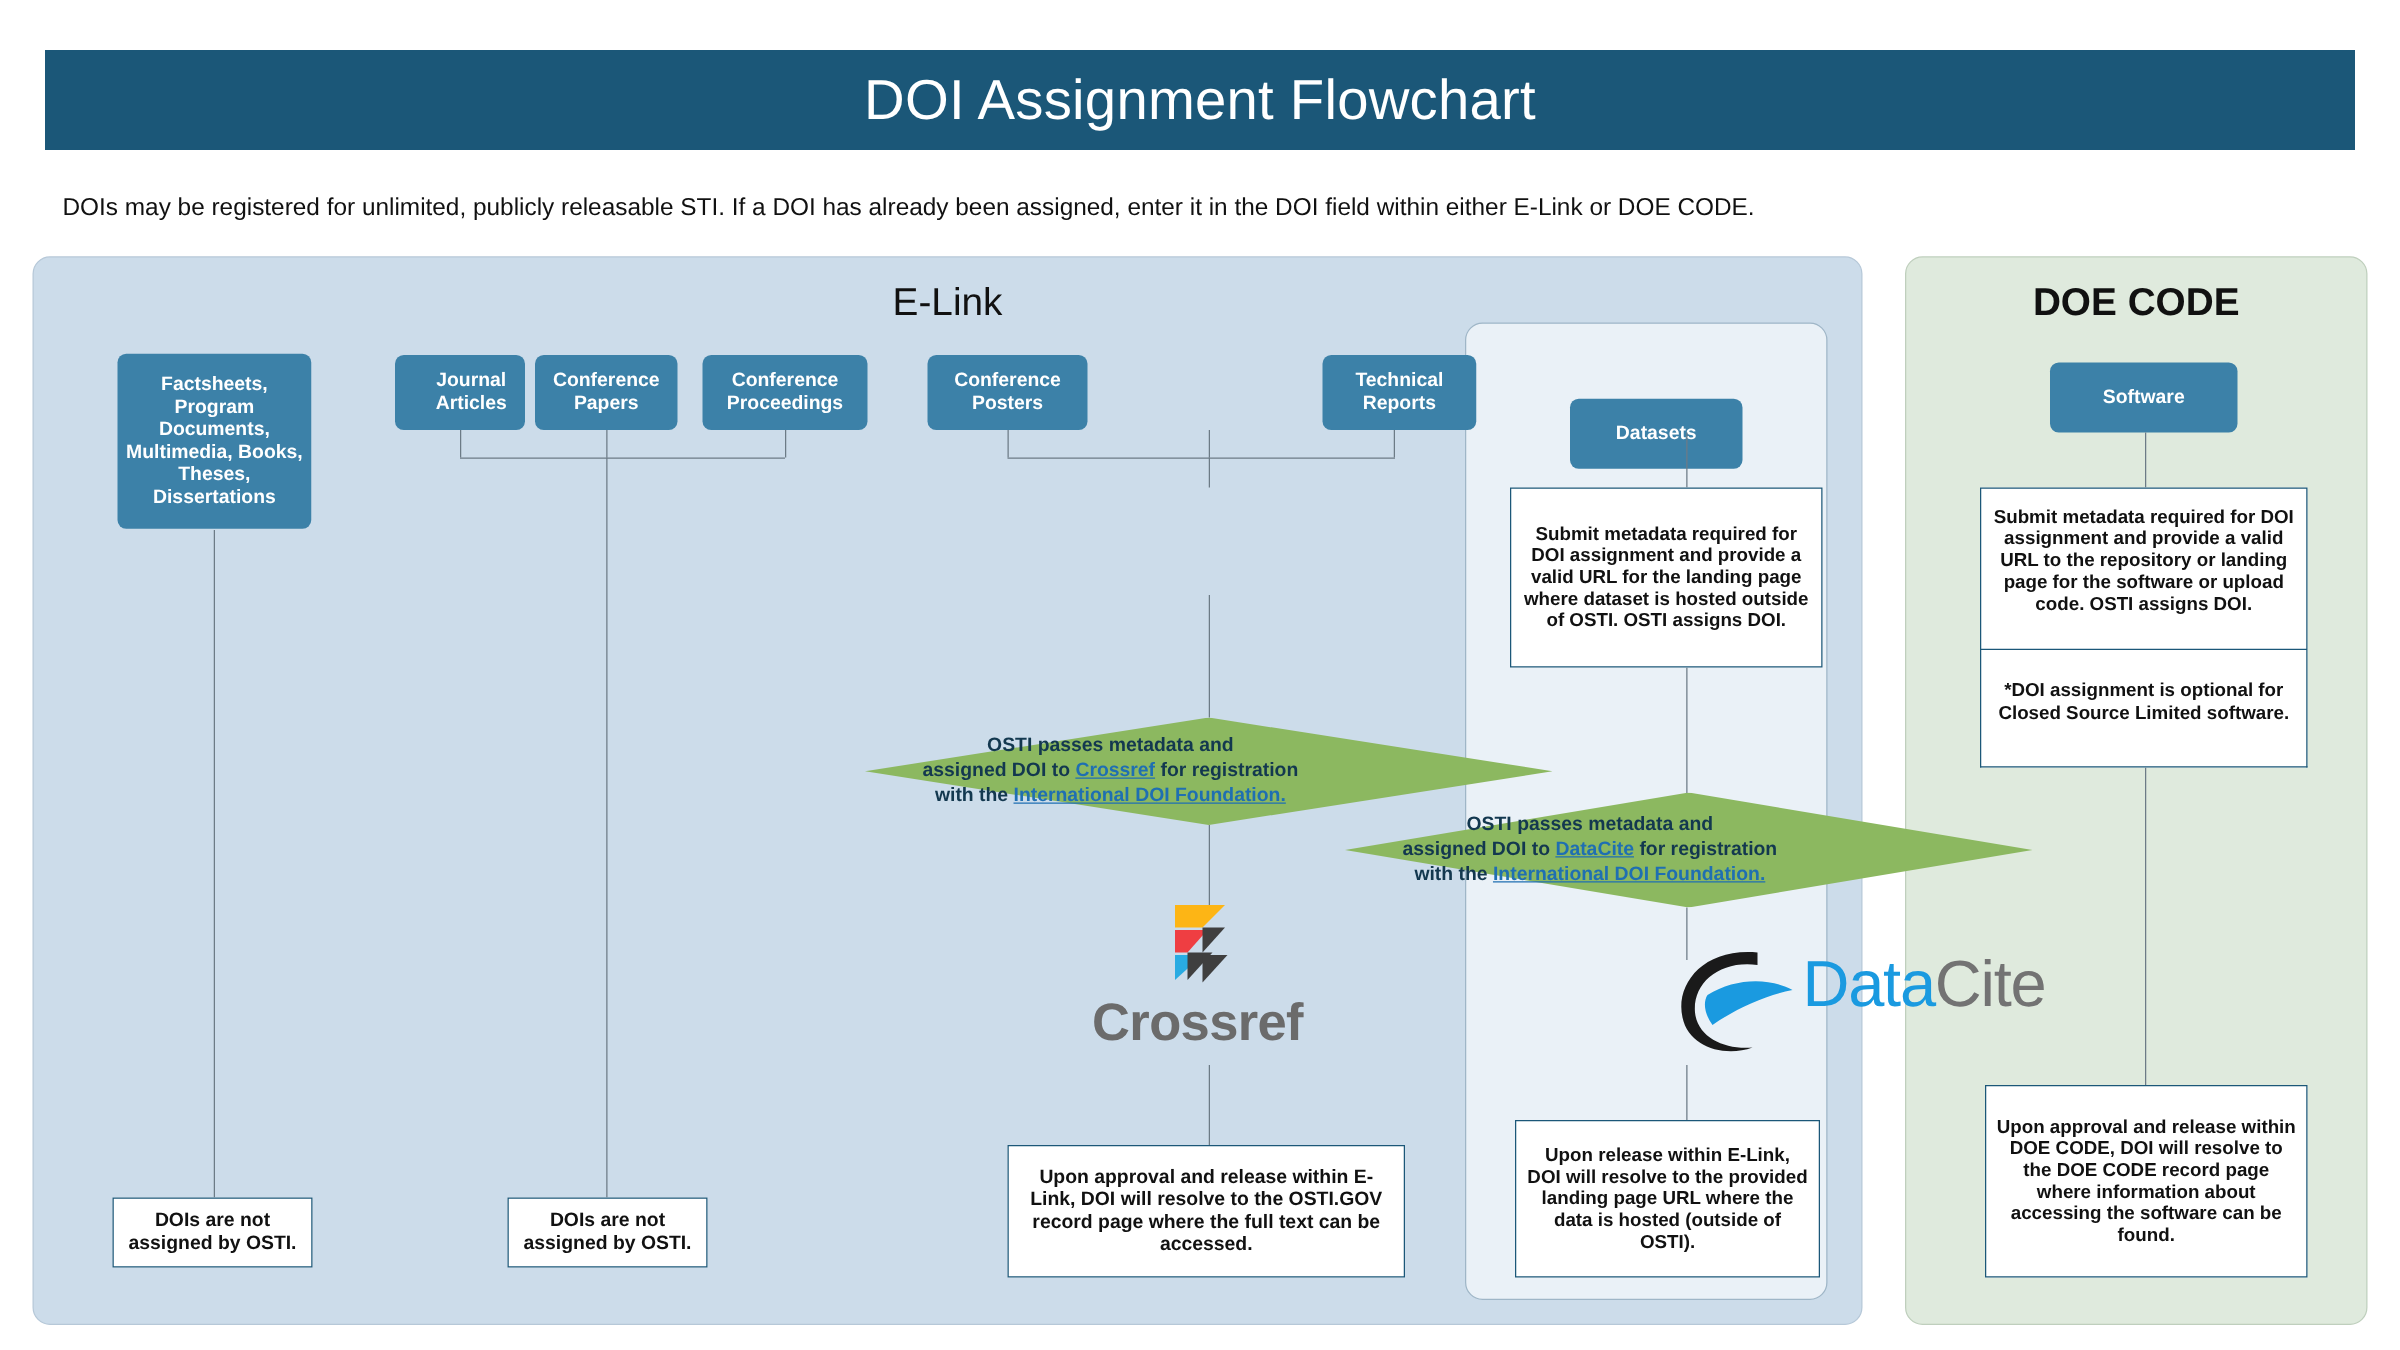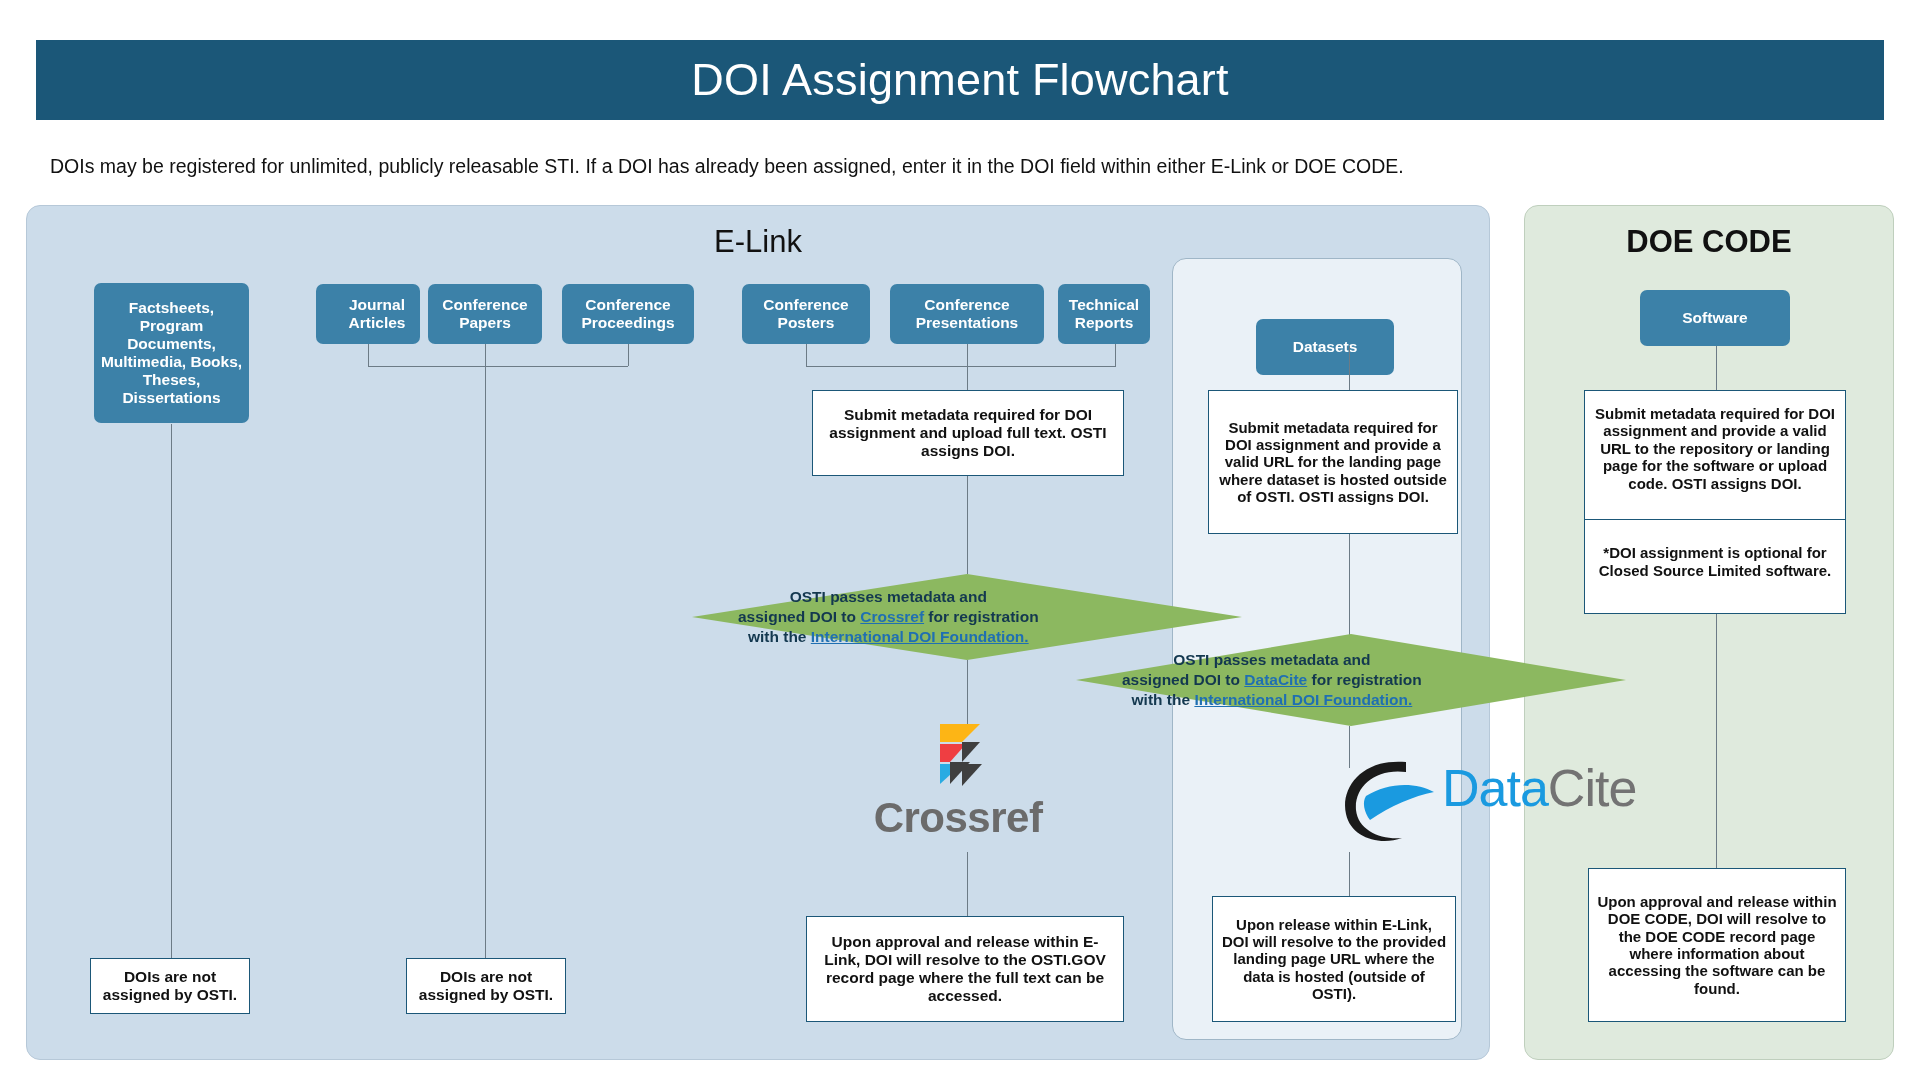--- a/index.html
+++ b/index.html
@@ -218,23 +218,22 @@
   <div class="node blue-pill" style="left:94px; top:283px; width:155px; height:140px;">Factsheets, Program Documents, Multimedia, Books, Theses, Dissertations</div>
 
   <div class="node blue-pill" style="left:316px; top:284px; width:104px; height:60px;padding-left:24px;">Journal Articles</div>
 
   <div class="node blue-pill" style="left:428px; top:284px; width:114px; height:60px;">Conference Papers</div>
 
   <div class="node blue-pill" style="left:562px; top:284px; width:132px; height:60px;">Conference Proceedings</div>
 
   <div class="node blue-pill" style="left:742px; top:284px; width:128px; height:60px;">Conference Posters</div>
 
-  <div class="node blue-pill" style="left:890px; top:284px; width:154px; height:60px;">Conference Presentations</div>
-
-  <div class="node blue-pill" style="left:1058px; top:284px; width:92px; height:60px;text-align:center;">Technical Reports</div>
+
+  <div class="node blue-pill" style="left:1058px; top:284px; width:123px; height:60px;text-align:center;">Technical Reports</div>
 
   <div class="node blue-pill" style="left:1256px; top:290px; width:138px; height:56px;margin-top:29px;">Datasets</div>
 
   <div class="node blue-pill" style="left:1640px; top:290px; width:150px; height:56px;">Software</div>
 
   <div class="line vline" style="left:171px; top:424px; height:534px;"></div>
 
   <div class="line vline" style="left:368px; top:344px; height:22px;"></div>
   <div class="line vline" style="left:485px; top:344px; height:22px;"></div>
   <div class="line vline" style="left:628px; top:344px; height:22px;"></div>
@@ -254,21 +253,20 @@
   <div class="line vline" style="left:967px; top:852px; height:64px;"></div>
 
   <div class="line vline" style="left:1349px; top:346px; height:44px;"></div>
   <div class="line vline" style="left:1349px; top:534px; height:126px;"></div>
   <div class="line vline" style="left:1349px; top:726px; height:42px;"></div>
   <div class="line vline" style="left:1349px; top:852px; height:44px;"></div>
 
   <div class="line vline" style="left:1716px; top:346px; height:44px;"></div>
   <div class="line vline" style="left:1716px; top:614px; height:254px;"></div>
 
-  <div class="node white-box" style="left:812px; top:390px; width:312px; height:86px;">Submit metadata required for DOI assignment and upload full text. OSTI assigns DOI.</div>
 
   <div class="node white-box small" style="left:1208px; top:390px; width:250px; height:144px;">Submit metadata required for DOI assignment and provide a valid URL for the landing page where dataset is hosted outside of OSTI. OSTI assigns DOI.</div>
 
   <div class="node white-box small" style="left:1584px; top:390px; width:262px; height:130px; align-items:flex-start; padding-top:14px;">Submit metadata required for DOI assignment and provide a valid URL to the repository or landing page for the software or upload code. OSTI assigns DOI.</div>
 
   <div class="node white-box small" style="left:1584px; top:520px; width:262px; height:94px; border-top:none; padding-bottom:16px;">*DOI assignment is optional for Closed Source Limited software.</div>
 
   <div class="node white-box" style="left:90px; top:958px; width:160px; height:56px;">DOIs are not assigned by OSTI.</div>
 
   <div class="node white-box" style="left:406px; top:958px; width:160px; height:56px;">DOIs are not assigned by OSTI.</div>

